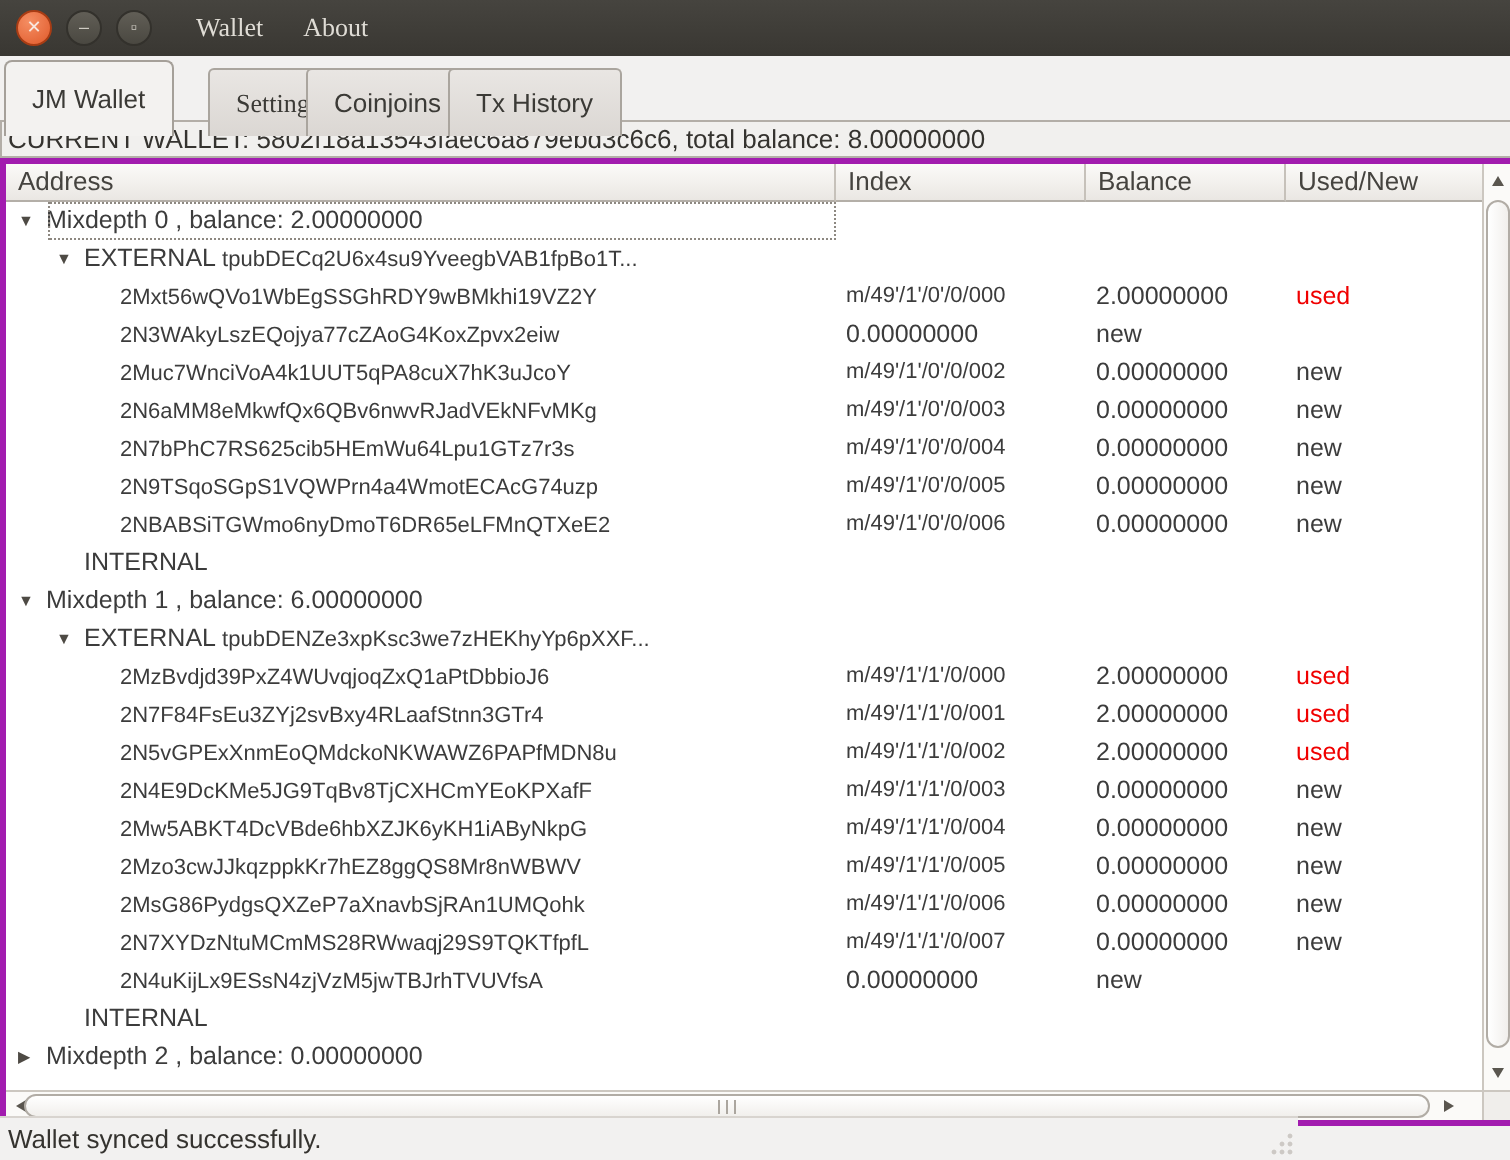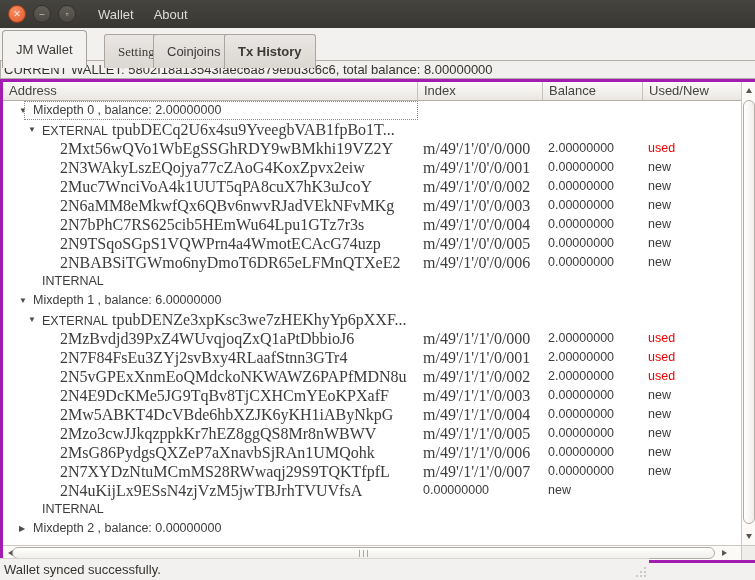--- a/index.html
+++ b/index.html
@@ -9,21 +9,21 @@
 
   
   .titlebar{position:absolute;left:0;top:0;width:755px;height:28px;
             background:linear-gradient(#46443f,#393732);border-bottom:1px solid #2c2b27;
             display:flex;align-items:center;}
   .winbtn{width:16px;height:16px;border-radius:50%;margin-left:7px;position:relative;
           display:flex;align-items:center;justify-content:center;font-size:9px;line-height:1;cursor:default;}
   .winbtn.close{background:radial-gradient(circle at 35% 30%,#f58e63,#e05a2b);border:1px solid #a83c14;color:#f8e7df;margin-left:8px;}
   .winbtn.minmax{background:linear-gradient(#615e56,#4a4841);border:1px solid #33312c;color:#cfcbc3;}
   .winbtn .glyph{transform:translateY(-0.5px);}
-  .menu{margin-left:12px;display:flex;}
+  .menu{margin-left:12px;display:flex;font-family:Liberation Serif, serif;}
   .menu-item{color:#dfdcd5;font-size:13px;padding:4px 10px;cursor:default;}
 
   
   .tabbar{position:absolute;left:0;top:28px;width:755px;height:40px;background:#f2f1f0;}
   .tabbar .edge{position:absolute;left:0;right:0;bottom:0;height:1px;background:#a5a099;}
   .tab{position:absolute;bottom:0;font-size:13px;color:#3b3a36;padding:0 13px;
        display:flex;align-items:center;cursor:default;box-sizing:border-box;}
   .tab.active{top:2px;background:#f3f2f0;border:1px solid #a5a099;border-bottom:none;
               border-radius:4px 4px 0 0;z-index:3;}
   .tab.inactive{top:6px;background:linear-gradient(#e9e6e3,#dbd7d3);border:1px solid #aaa59e;border-bottom:none;
@@ -44,24 +44,24 @@
   .hdr-cell{background:linear-gradient(#fbfaf8,#eae7e3);border-right:1px solid #c6c1ba;
             border-bottom:1px solid #b4afa8;font-size:13px;color:#45433f;line-height:18px;
             padding-left:6px;white-space:nowrap;overflow:hidden;cursor:default;}
   .hdr-cell:last-child{border-right:none;}
 
   .tree-body{position:absolute;left:0;top:19px;right:15px;bottom:15px;overflow:hidden;}
   .row{display:grid;grid-template-columns:415px 125px 100px 1fr;height:19px;line-height:19px;
        font-size:12.5px;color:#3c3c3c;white-space:nowrap;cursor:default;}
   .cell{overflow:hidden;white-space:nowrap;}
   .addr-cell{position:relative;}
-  .mono{font-family:Liberation Serif, serif;font-size:16px;}
+  .mono{font-family:Liberation Sans, sans-serif;font-size:11px;}
   .twisty{display:inline-block;width:14px;font-size:8px;color:#4e4a44;text-align:left;
           vertical-align:top;}
-  .row.mixdepth .addr-cell{padding-left:16px;}
+  .row.mixdepth .addr-cell{padding-left:6px;}
   .row.branch   .addr-cell{padding-left:25px;}
   .row.address  .addr-cell{padding-left:57px;}
   .idx-cell,.bal-cell,.st-cell{padding-left:5px;}
   .focusrect{position:absolute;left:21px;top:0;width:392px;height:17px;border:1px dotted #8d8881;pointer-events:none;}
 
   
   .vscroll{position:absolute;top:0;right:0;bottom:15px;width:15px;background:#fbfaf8;
            border-left:1px solid #ccc7c0;box-sizing:border-box;}
   .vthumb{position:absolute;left:1px;right:1px;top:18px;height:424px;background:linear-gradient(90deg,#ffffff,#f1efec);
           border:1px solid #b1aca5;border-radius:7px;box-sizing:border-box;}
@@ -116,21 +116,21 @@
       <div class="menu-item">Wallet</div>
       <div class="menu-item">About</div>
     </div>
   </div>
 
   <div class="tabbar">
     <div class="edge"></div>
     <div class="tab active" style="left:2px;">JM Wallet</div>
     <div class="tab inactive" style="left:104px;font-family:Liberation Serif, serif;">Settings</div>
     <div class="tab inactive" style="left:153px;">Coinjoins</div>
-    <div class="tab inactive" style="left:224px;font-weight:bold;">Tx History</div>
+    <div class="tab inactive" style="left:224px;">Tx History</div>
   </div>
 
   <div class="pane">
 
     <div class="banner">CURRENT WALLET: 5802f18a13543faec6a879ebd3c6c6, total balance: 8.00000000</div>
 
     <div class="tree">
       <div class="hdr">
         <div class="hdr-cell">Address</div>
         <div class="hdr-cell">Index</div>
@@ -152,21 +152,20 @@
             <div class="cell st-cell"></div>
           </div>
           <div class="row address">
             <div class="cell addr-cell"><span class="mono">2Mxt56wQVo1WbEgSSGhRDY9wBMkhi19VZ2Y</span></div>
             <div class="cell idx-cell mono">m/49'/1'/0'/0/000</div>
             <div class="cell bal-cell">2.00000000</div>
             <div class="cell st-cell" style="color: rgb(240, 0, 0);">used</div>
           </div>
           <div class="row address">
             <div class="cell addr-cell"><span class="mono">2N3WAkyLszEQojya77cZAoG4KoxZpvx2eiw</span></div>
-            <div class="cell idx-cell mono">m/49'/1'/0'/0/001</div>
             <div class="cell bal-cell">0.00000000</div>
             <div class="cell st-cell" style="color: rgb(60, 60, 60);">new</div>
           </div>
           <div class="row address">
             <div class="cell addr-cell"><span class="mono">2Muc7WnciVoA4k1UUT5qPA8cuX7hK3uJcoY</span></div>
             <div class="cell idx-cell mono">m/49'/1'/0'/0/002</div>
             <div class="cell bal-cell">0.00000000</div>
             <div class="cell st-cell" style="color: rgb(60, 60, 60);">new</div>
           </div>
           <div class="row address">

